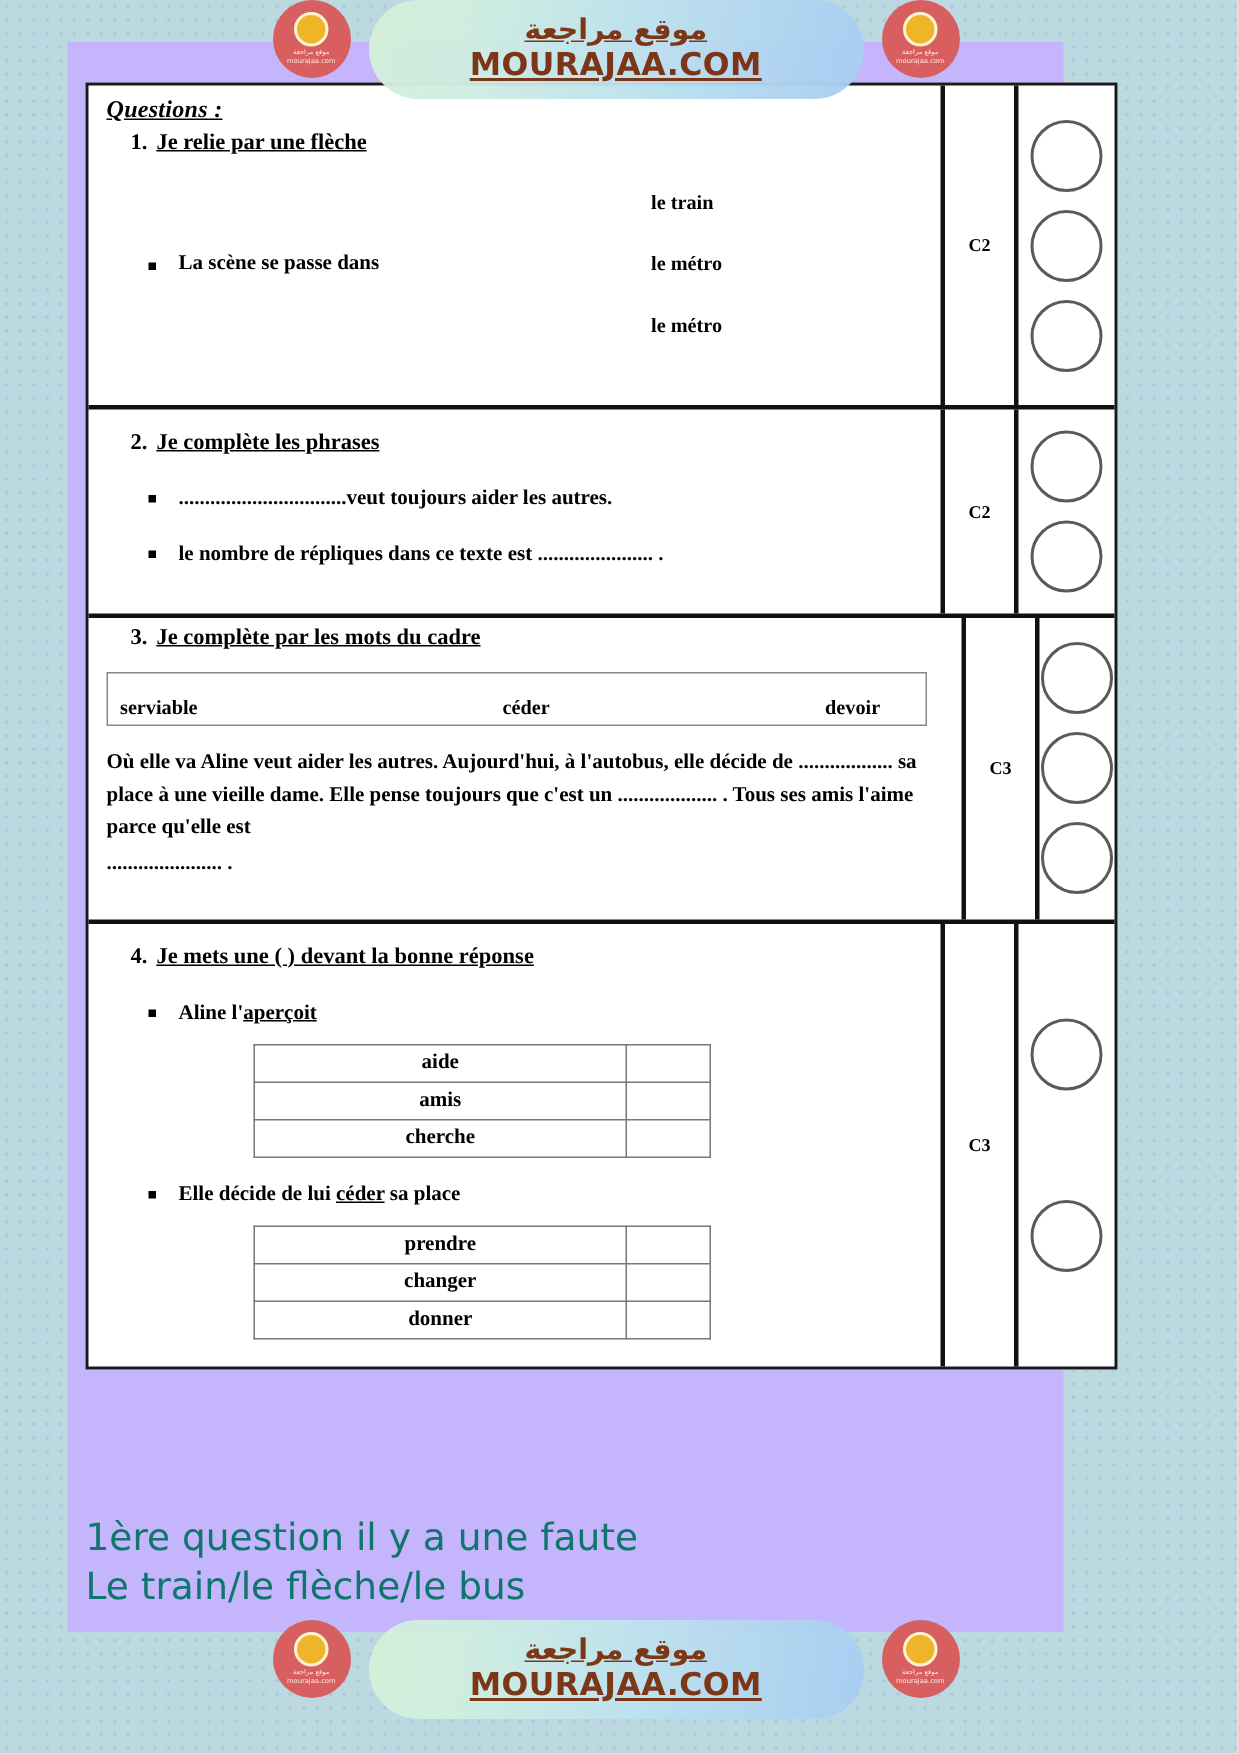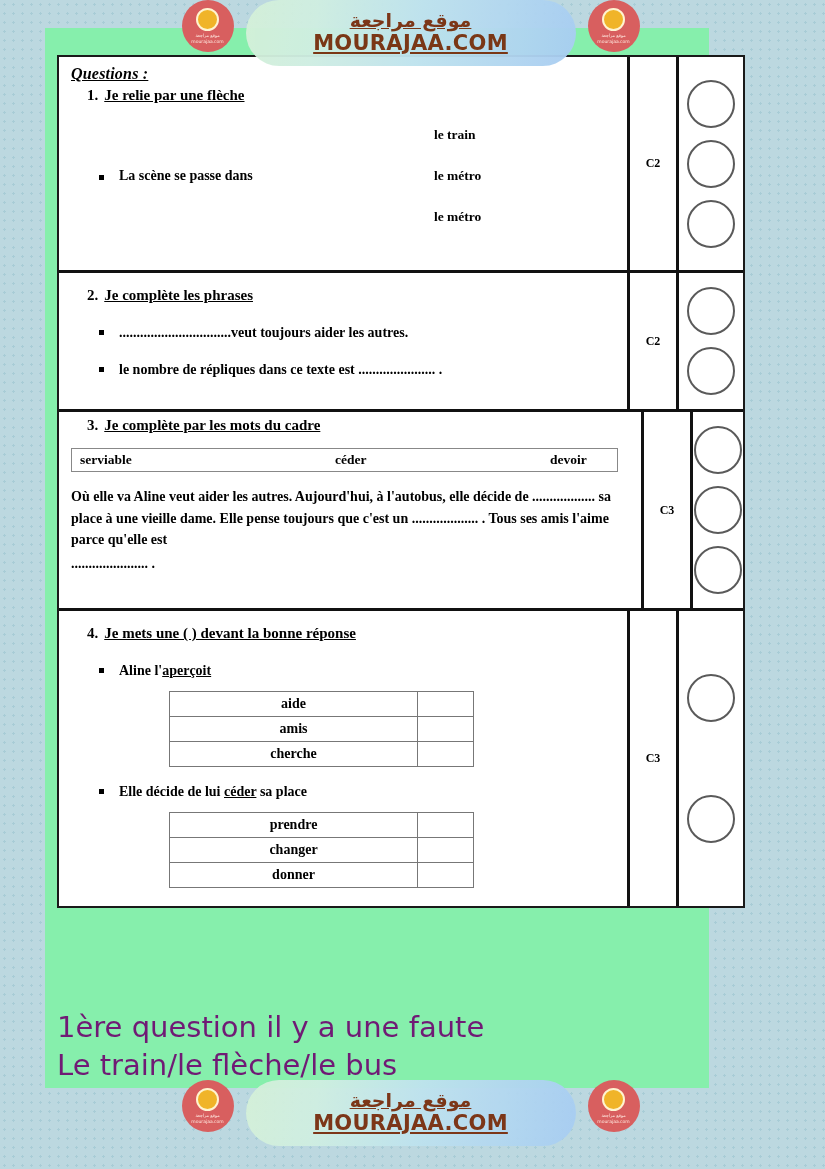--- a/index.html
+++ b/index.html
@@ -18,21 +18,21 @@
     font-family: "Liberation Serif", serif;
   }
 
   
   .sheet {
     position: absolute;
     left: 45px;
     top: 28px;
     width: 664px;
     height: 1060px;
-    background: #86efac;
+    background: #c4b5fd;
   }
 
   
   .wm {
     position: absolute;
     left: 0;
     width: 821px;
     height: 74px;
     display: flex;
     align-items: flex-start;
@@ -229,21 +229,21 @@
     margin: 14px 0 0 2px;
     width: 547px;
     border: 1.5px solid #888;
     box-sizing: border-box;
     display: flex;
     align-items: center;
     padding: 3px 8px;
     font-size: 13.5px;
     font-weight: bold;
   }
-  .wordbank span { flex: 0 0 auto; }
+  .wordbank span { flex: 0 0 auto; margin-top: 12px; }
   .wb1 { width: 255px; }
   .wb2 { width: 215px; }
 
   .para {
     font-size: 14px;
     font-weight: bold;
     line-height: 1.55;
     margin: 14px 0 0 2px;
     width: 560px;
   }
@@ -263,22 +263,22 @@
     padding: 1px 0;
   }
   .choice td.mark { width: 55px; }
 
   
   .note {
     position: absolute;
     left: 57px;
     top: 1008px;
     font-family: "DejaVu Sans", sans-serif;
-    font-size: 29px;
-    color: #701a75;
+    font-size: 25px;
+    color: #0f766e;
     line-height: 1.32;
     z-index: 20;
   }
 </style>
 </head>
 <body>
 
 <div class="sheet">
 
   <div class="grid">

